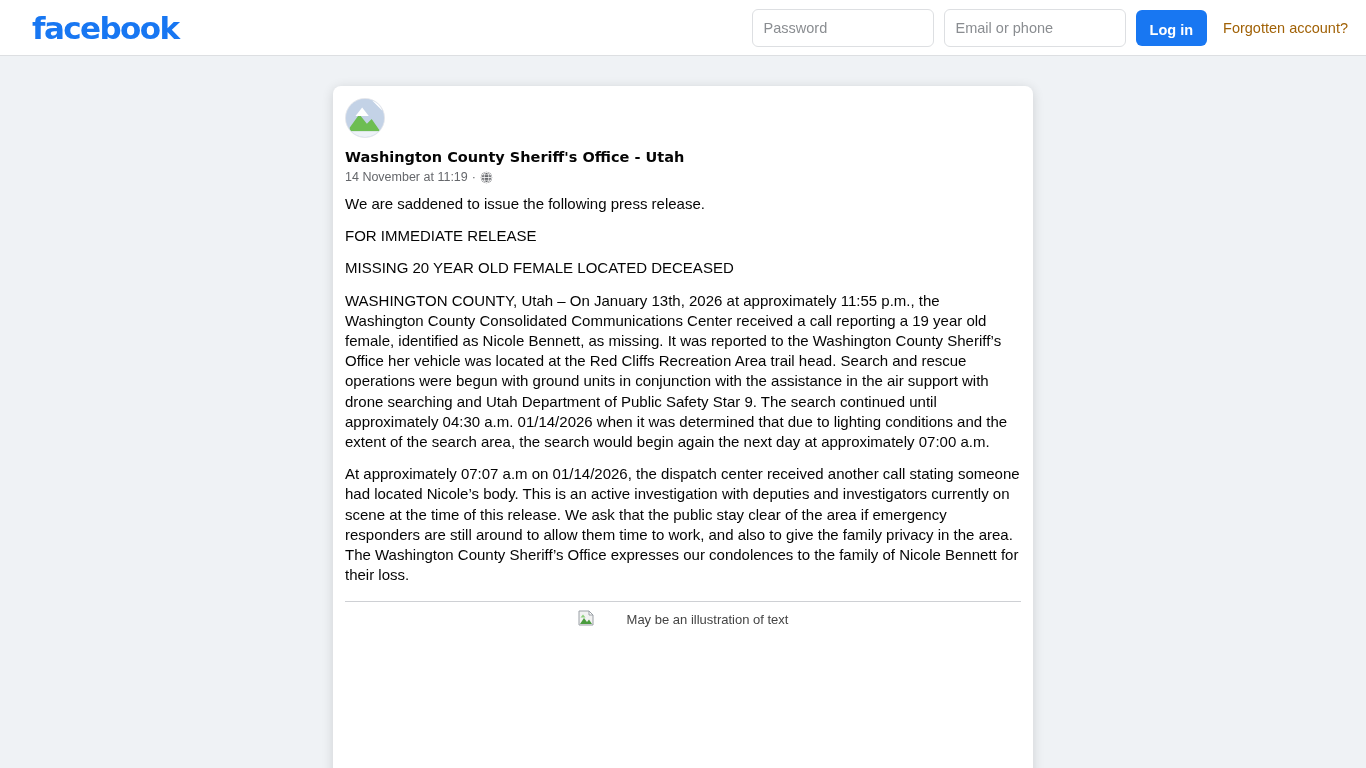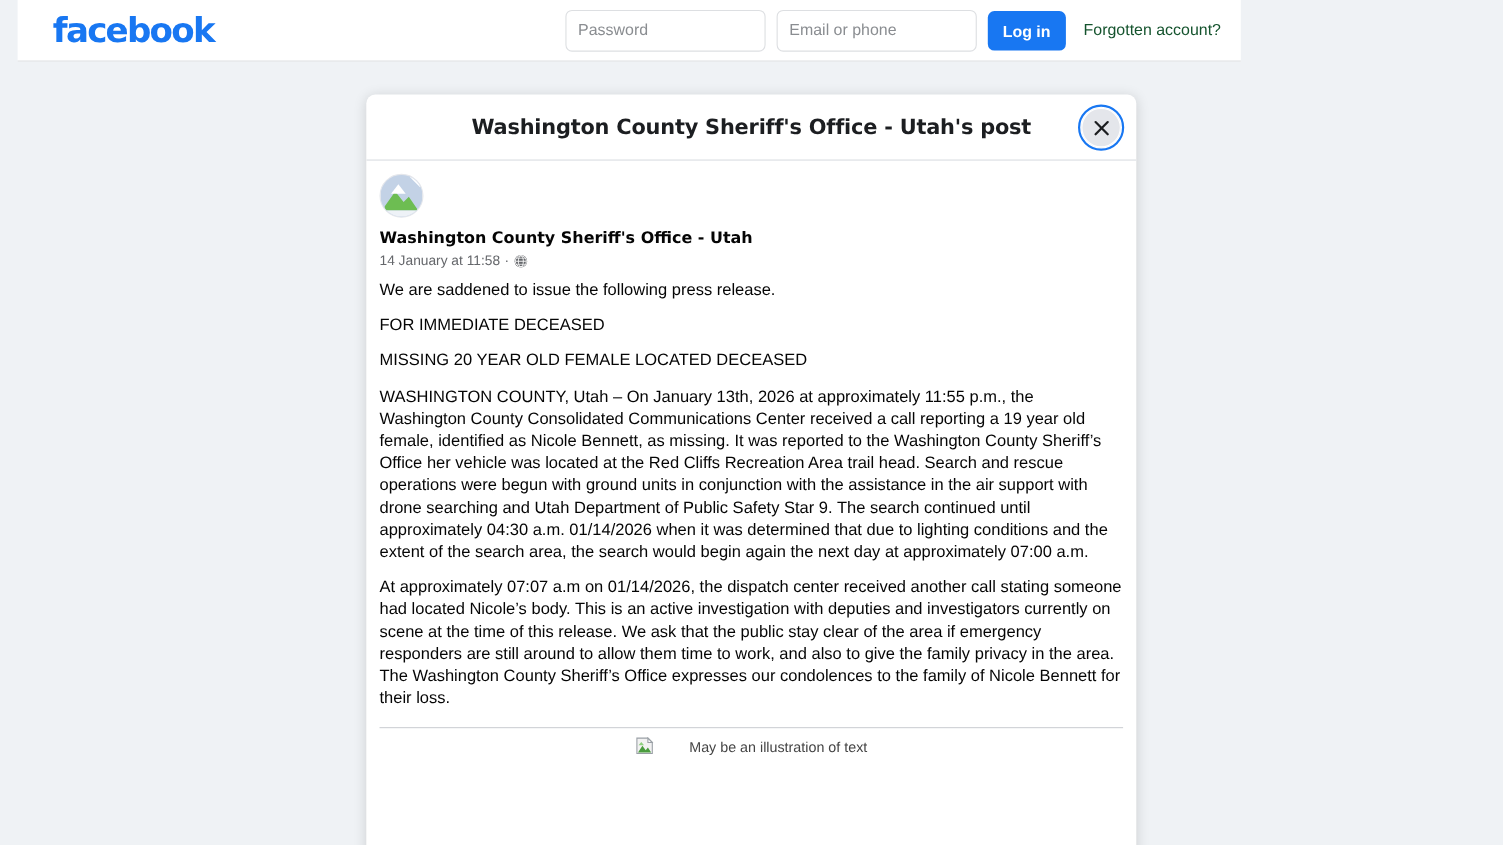--- a/index.html
+++ b/index.html
@@ -8,24 +8,24 @@
     width: 1366px; height: 768px;
     overflow: hidden;
     background: #eff2f5;
     font-family: "Liberation Sans", sans-serif;
     -webkit-font-smoothing: antialiased;
   }
 
   
   .topbar {
     position: absolute; top: 0; left: 0;
-    width: 1112px; height: 56px;
+    width: 1366px; height: 56px;
     background: #ffffff;
     border-bottom: 1px solid #dddfe2;
-    display: flex; align-items: center; margin-left: 16px;
+    display: flex; align-items: center;
   }
   .fb-logo {
     position: absolute; left: 32px; top: 11px;
     font-family: "DejaVu Sans", sans-serif;
     font-size: 31px; font-weight: 700;
     letter-spacing: -1.6px;
     color: #1877f2;
     line-height: 34px;
     user-select: none;
   }
@@ -49,21 +49,21 @@
     height: 36px; min-width: 66px;
     background: #1877f2;
     color: #fff;
     border: none; border-radius: 6px;
     font-family: "Liberation Sans", sans-serif;
     font-size: 14.5px; font-weight: 700;
     cursor: pointer;
     padding: 12px 14px;
   }
   .forgot-link {
-    color: #14532d;
+    color: #a16207;
     font-size: 14.5px;
     text-decoration: none;
     margin-left: 6px;
     white-space: nowrap;
     cursor: pointer;
   }
 
   
   .dialog {
     position: absolute;
@@ -176,67 +176,57 @@
   <div class="login-area">
     <input class="login-field" type="password" placeholder="Password" style="">
     <input class="login-field" type="text" placeholder="Email or phone" style="">
     <button class="login-btn">Log in</button>
     <a class="forgot-link" href="#">Forgotten account?</a>
   </div>
 </div>
 
 <div class="dialog">
 
-  <div class="dialog-header">
-    <div class="dialog-title">Washington County Sheriff's Office - Utah's post</div>
-    <button class="close-btn">
-      <span>
-        <svg width="17" height="17" viewBox="0 0 20 20" aria-hidden="true">
-          <path d="M3.5 3.5 L16.5 16.5 M16.5 3.5 L3.5 16.5" stroke="#1c1e21" stroke-width="2.4" stroke-linecap="round"></path>
-        </svg>
-      </span>
-    </button>
-  </div>
 
   <div class="post">
 
     <div class="post-head">
       <div class="avatar">
         <span>
           <svg viewBox="0 0 40 40" aria-hidden="true">
             <rect x="0" y="0" width="40" height="40" fill="#cfd9e8"></rect>
             <rect x="0" y="0" width="40" height="40" fill="#c3d2e6"></rect>
             <polygon points="28,2 38,12 38,2" fill="#ffffff"></polygon>
             <polygon points="4,30 14,16 22,26 27,21 36,34 4,34" fill="#6dbd52"></polygon>
             <polygon points="10,18 17,9 24,18" fill="#ffffff"></polygon>
             <rect x="0" y="34" width="40" height="6" fill="#eef2f7"></rect>
           </svg>
         </span>
       </div>
       <div class="post-meta">
         <div class="page-name">Washington County Sheriff's Office - Utah</div>
         <div class="post-sub">
-          <span class="post-time">14 January at 11:58</span>
+          <span class="post-time">14 November at 11:19</span>
           <span class="dot-sep">·</span>
           <span class="globe-icon">
             <svg width="13" height="13" viewBox="0 0 16 16" aria-hidden="true">
               <circle cx="8" cy="8" r="7" fill="#65676b"></circle>
               <circle cx="8" cy="8" r="6.2" fill="none" stroke="#ffffff" stroke-width="1"></circle>
               <ellipse cx="8" cy="8" rx="2.8" ry="6.2" fill="none" stroke="#ffffff" stroke-width="1"></ellipse>
               <path d="M1.9 8 H14.1" stroke="#ffffff" stroke-width="1"></path>
               <path d="M2.6 4.6 H13.4 M2.6 11.4 H13.4" stroke="#ffffff" stroke-width="0.8"></path>
             </svg>
           </span>
         </div>
       </div>
     </div>
 
     <div class="post-body">
       <p>We are saddened to issue the following press release.</p>
-      <p>FOR IMMEDIATE DECEASED</p>
+      <p>FOR IMMEDIATE RELEASE</p>
       <p>MISSING 20 YEAR OLD FEMALE LOCATED DECEASED</p>
       <p>WASHINGTON COUNTY, Utah – On January 13th, 2026 at approximately 11:55 p.m., the Washington County Consolidated Communications Center received a call reporting a 19 year old female, identified as Nicole Bennett, as missing. It was reported to the Washington County Sheriff’s Office her vehicle was located at the Red Cliffs Recreation Area trail head. Search and rescue operations were begun with ground units in conjunction with the assistance in the air support with drone searching and Utah Department of Public Safety Star 9. The search continued until approximately 04:30 a.m. 01/14/2026 when it was determined that due to lighting conditions and the extent of the search area, the search would begin again the next day at approximately 07:00 a.m.</p>
       <p>At approximately 07:07 a.m on 01/14/2026, the dispatch center received another call stating someone had located Nicole’s body. This is an active investigation with deputies and investigators currently on scene at the time of this release. We ask that the public stay clear of the area if emergency responders are still around to allow them time to work, and also to give the family privacy in the area. The Washington County Sheriff’s Office expresses our condolences to the family of Nicole Bennett for their loss.</p>
     </div>
 
     <div class="media-area">
       <span class="broken-img">
         <span class="broken-glyph">
           <svg width="16" height="16" viewBox="0 0 16 16" aria-hidden="true">
             <polygon points="1,1 11,1 15,5 15,15 1,15" fill="#f2f2f2" stroke="#9aa0a6" stroke-width="1"></polygon>

